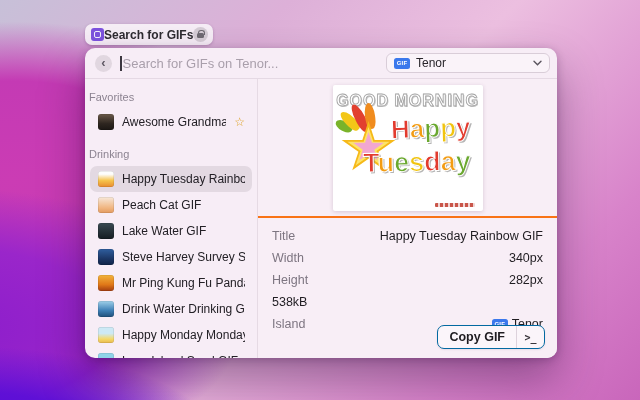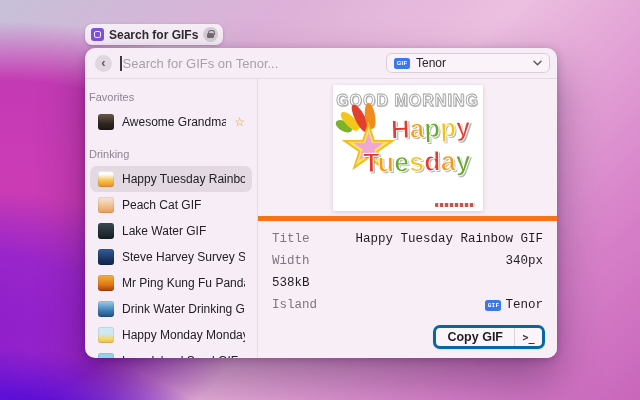--- a/index.html
+++ b/index.html
@@ -10,21 +10,21 @@
     background-color:#d592cb;
     background-image:
       radial-gradient(55% 38% at -5% 115%, #4e07d6 0%, #5f10d6 45%, rgba(95,16,214,0) 75%),
       radial-gradient(65% 50% at -8% 82%, #8c1dcc 0%, #9a26ca 40%, rgba(154,38,202,0) 70%),
       radial-gradient(60% 55% at 2% 45%, #cb3cb4 0%, #c43ab4 45%, rgba(196,58,180,0) 72%),
       linear-gradient(135deg, #c7c0d8 0%, #ddb0d8 28%, #ecbfe0 50%, #d883ca 80%, #c966bb 100%);
   }
   
   .pill {
     position:absolute; left:85px; top:24px; height:21px;
-    display:flex; align-items:center; gap:5px; padding:0 5px 0 6px;
+    display:flex; align-items:center; padding:0 5px 0 6px;
     background:rgba(248,242,248,0.92); border-radius:7px;
     box-shadow:0 1px 3px rgba(60,20,70,0.25);
   }
   .pill-app-icon { width:13px; height:13px; border-radius:3px; background:#7d52de;
     display:flex; align-items:center; justify-content:center; }
   .pill-app-icon i { display:block; width:7px; height:7px; border:1.5px solid #f3eefc; border-radius:2px; }
   .pill-label { font-size:12px; font-weight:600; color:#2e2b30; }
   .pill-lock { width:15px; height:15px; border-radius:50%; background:#d6cdd6;
     display:flex; align-items:center; justify-content:center; }
   .lock-shape { position:relative; width:7px; height:5px; background:#6f6a72; border-radius:1.5px; margin-top:2px; }
@@ -96,26 +96,26 @@
   .star-mid { width:44px; height:42px; left:8px; top:24px; background:#fde468; }
   .star-pink { width:32px; height:31px; left:14px; top:29px; background:#f2a7d0; }
   .fancy { position:absolute; font-weight:700; font-size:26px; line-height:1;
     -webkit-text-stroke:1px #ffffff;
     text-shadow:1.5px 1.5px 0 rgba(120,120,120,0.55); letter-spacing:0px; }
   .fancy.happy { left:58px; top:30px; transform:rotate(-2deg); }
   .fancy.tuesday { left:30px; top:64px; font-size:27px; transform:rotate(-1deg); }
   .watermark { position:absolute; right:8px; bottom:4px; width:40px; height:4px; border-radius:1px;
     background:repeating-linear-gradient(90deg,#c0392b 0 3px,rgba(192,57,43,0.25) 3px 5px);
     filter:blur(0.4px); opacity:0.85; }
-  .meta { border-top:5px solid #f97316; padding:7px 0 0 0;font-family:Liberation Mono, monospace; }
+  .meta { border-top:2px solid #f97316; padding:7px 0 0 0; }
   .meta-row { height:22px; display:flex; align-items:center; padding:0 14px; }
   .meta-label { flex:1; font-size:12.5px; color:#7d7581; }
   .meta-value { font-size:12.5px; color:#201d22; display:flex; align-items:center; gap:4px; }
   .footer-btn { position:absolute; right:12px; bottom:9px; height:24px;
-    display:flex; align-items:stretch; border:3px solid #0369a1; border-radius:7px;
+    display:flex; align-items:stretch; border:1px solid #0369a1; border-radius:7px;
     background:#fbf5fa; overflow:hidden; box-shadow:0 1px 2px rgba(70,30,70,0.08); }
   .btn-main { display:flex; align-items:center; padding:0 11px; font-size:12.5px; font-weight:600; color:#1f1c21; }
   .btn-div { width:1px; background:#ddd2dc; }
   .btn-term { display:flex; align-items:center; justify-content:center; width:27px;
     font-family:"DejaVu Sans Mono","Liberation Mono",monospace; font-size:10px; font-weight:700; color:#3a363c; }
 </style>
 </head>
 <body>
 
 <div class="pill">
@@ -213,20 +213,24 @@
       <div class="meta">
         <div class="meta-row">
           <span class="meta-label">Title</span>
           <span class="meta-value">Happy Tuesday Rainbow GIF</span>
         </div>
         <div class="meta-row">
           <span class="meta-label">Width</span>
           <span class="meta-value">340px</span>
         </div>
         <div class="meta-row">
+          <span class="meta-label">Height</span>
+          <span class="meta-value">282px</span>
+        </div>
+        <div class="meta-row">
           <span class="meta-value">538kB</span>
         </div>
         <div class="meta-row">
           <span class="meta-label">Island</span>
           <span class="meta-value">
             <span class="gif-badge">GIF</span>
             <span>Tenor</span>
           </span>
         </div>
       </div>

